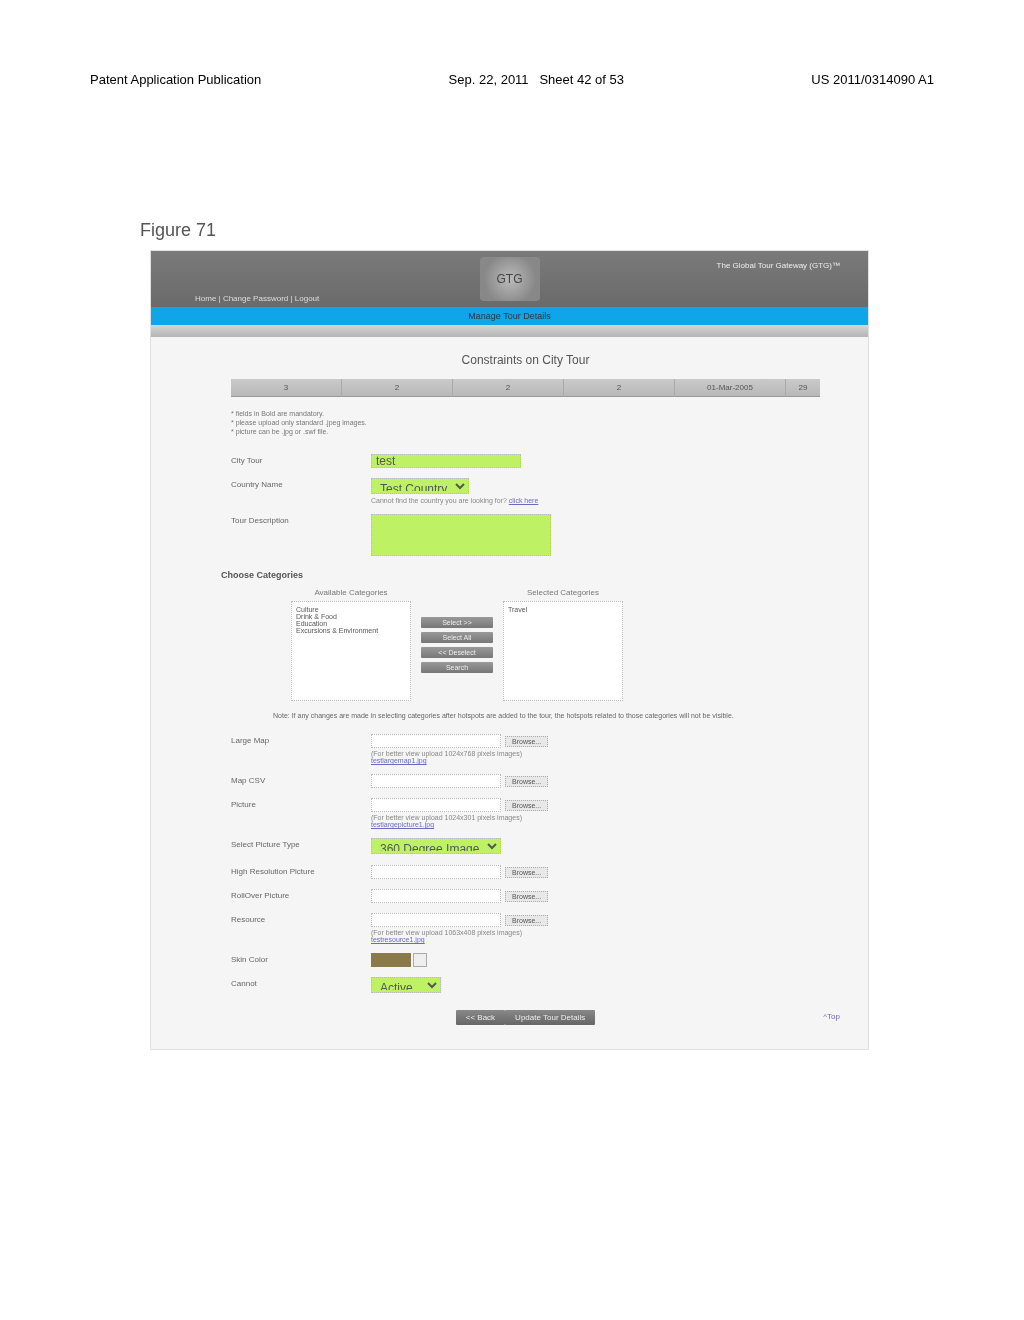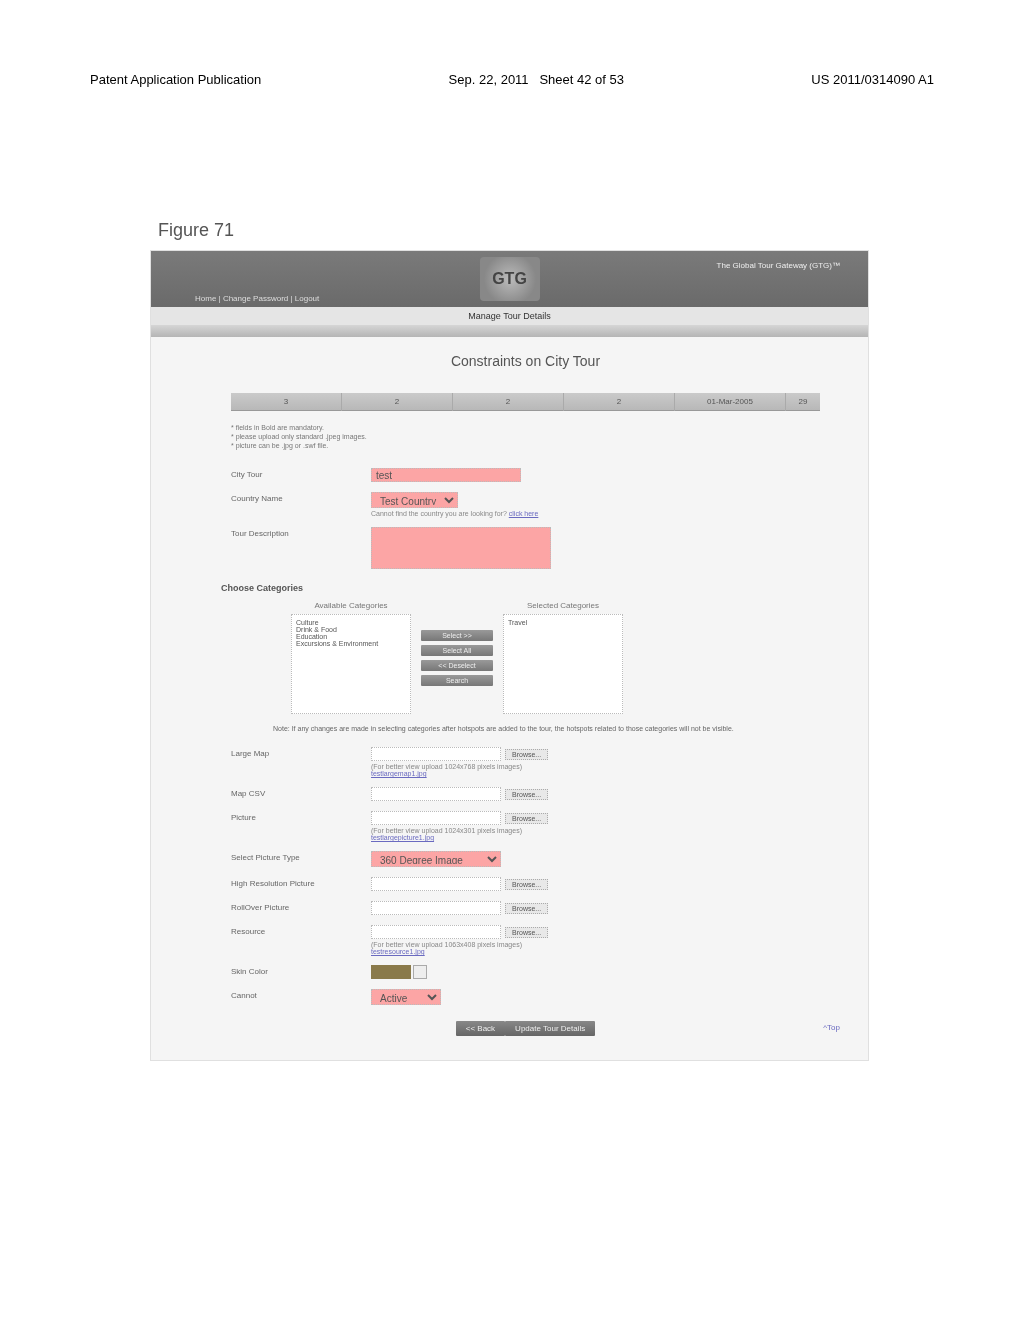--- a/index.html
+++ b/index.html
@@ -17,21 +17,21 @@
     right: 90px;
     font-size: 13px;
     display: flex;
     justify-content: space-between;
     color: #000;
     margin-top: 12px;
   }
   .figure-label {
     position: absolute;
     top: 220px;
-    left: 158px;
+    left: 140px;
     font-size: 18px;
     color: #555;
   }
   .app-window {
     position: absolute;
     top: 250px;
     left: 150px;
     right: 155px;
     background: #fff;
     border: 1px solid #e0e0e0;
@@ -57,52 +57,52 @@
     left: 50%;
     top: 6px;
     transform: translateX(-50%);
     width: 60px;
     height: 44px;
     background: radial-gradient(circle, #bbb 0%, #888 70%);
     border-radius: 4px;
     display: flex;
     align-items: center;
     justify-content: center;
-    font-weight: bold;
-    font-size: 16px;
+    font-weight: normal;
+    font-size: 12px;
     color: #444;
   }
   .brand {
     position: absolute;
     right: 28px;
     top: 10px;
     font-size: 8px;
     color: #eee;
   }
   .section-band {
-    background: #e5e5e5;
+    background: #0ea5e9;
     height: 18px;
     text-align: center;
     line-height: 18px;
     color: #333;
     font-size: 9px;
   }
   .gradient-band {
     height: 12px;
     background: linear-gradient(#d5d5d5, #b5b5b5);
   }
   .content {
     background: #f5f5f5;
     padding: 16px 48px 24px 80px;
   }
   .page-title {
     text-align: center;
-    font-size: 14px;
-    color: #555;
-    margin-bottom: 24px;
+    font-size: 12px;
+    color: #555;
+    margin-bottom: 12px;
   }
   .summary-bar {
     background: linear-gradient(#cacaca, #b8b8b8);
     height: 18px;
     display: flex;
     color: #555;
     font-size: 8px;
     align-items: center;
     border-bottom: 1px solid #999;
   }
@@ -131,22 +131,22 @@
     color: #666;
     padding-top: 2px;
   }
   .field-col {
     flex: 1;
     font-size: 8px;
     color: #666;
   }
   input.txt, select.sel, textarea.ta {
     border: 1px dotted #bbb;
-    background: #fca5a5;
-    font-size: 10px;
+    background: #bef264;
+    font-size: 12px;
     padding: 2px 4px;
     color: #555;
   }
   input.txt { width: 150px; height: 14px; }
   select.sel { height: 16px; }
   textarea.ta { width: 180px; height: 42px; resize: none; }
   .hint {
     font-size: 7px;
     color: #888;
     margin-top: 2px;

